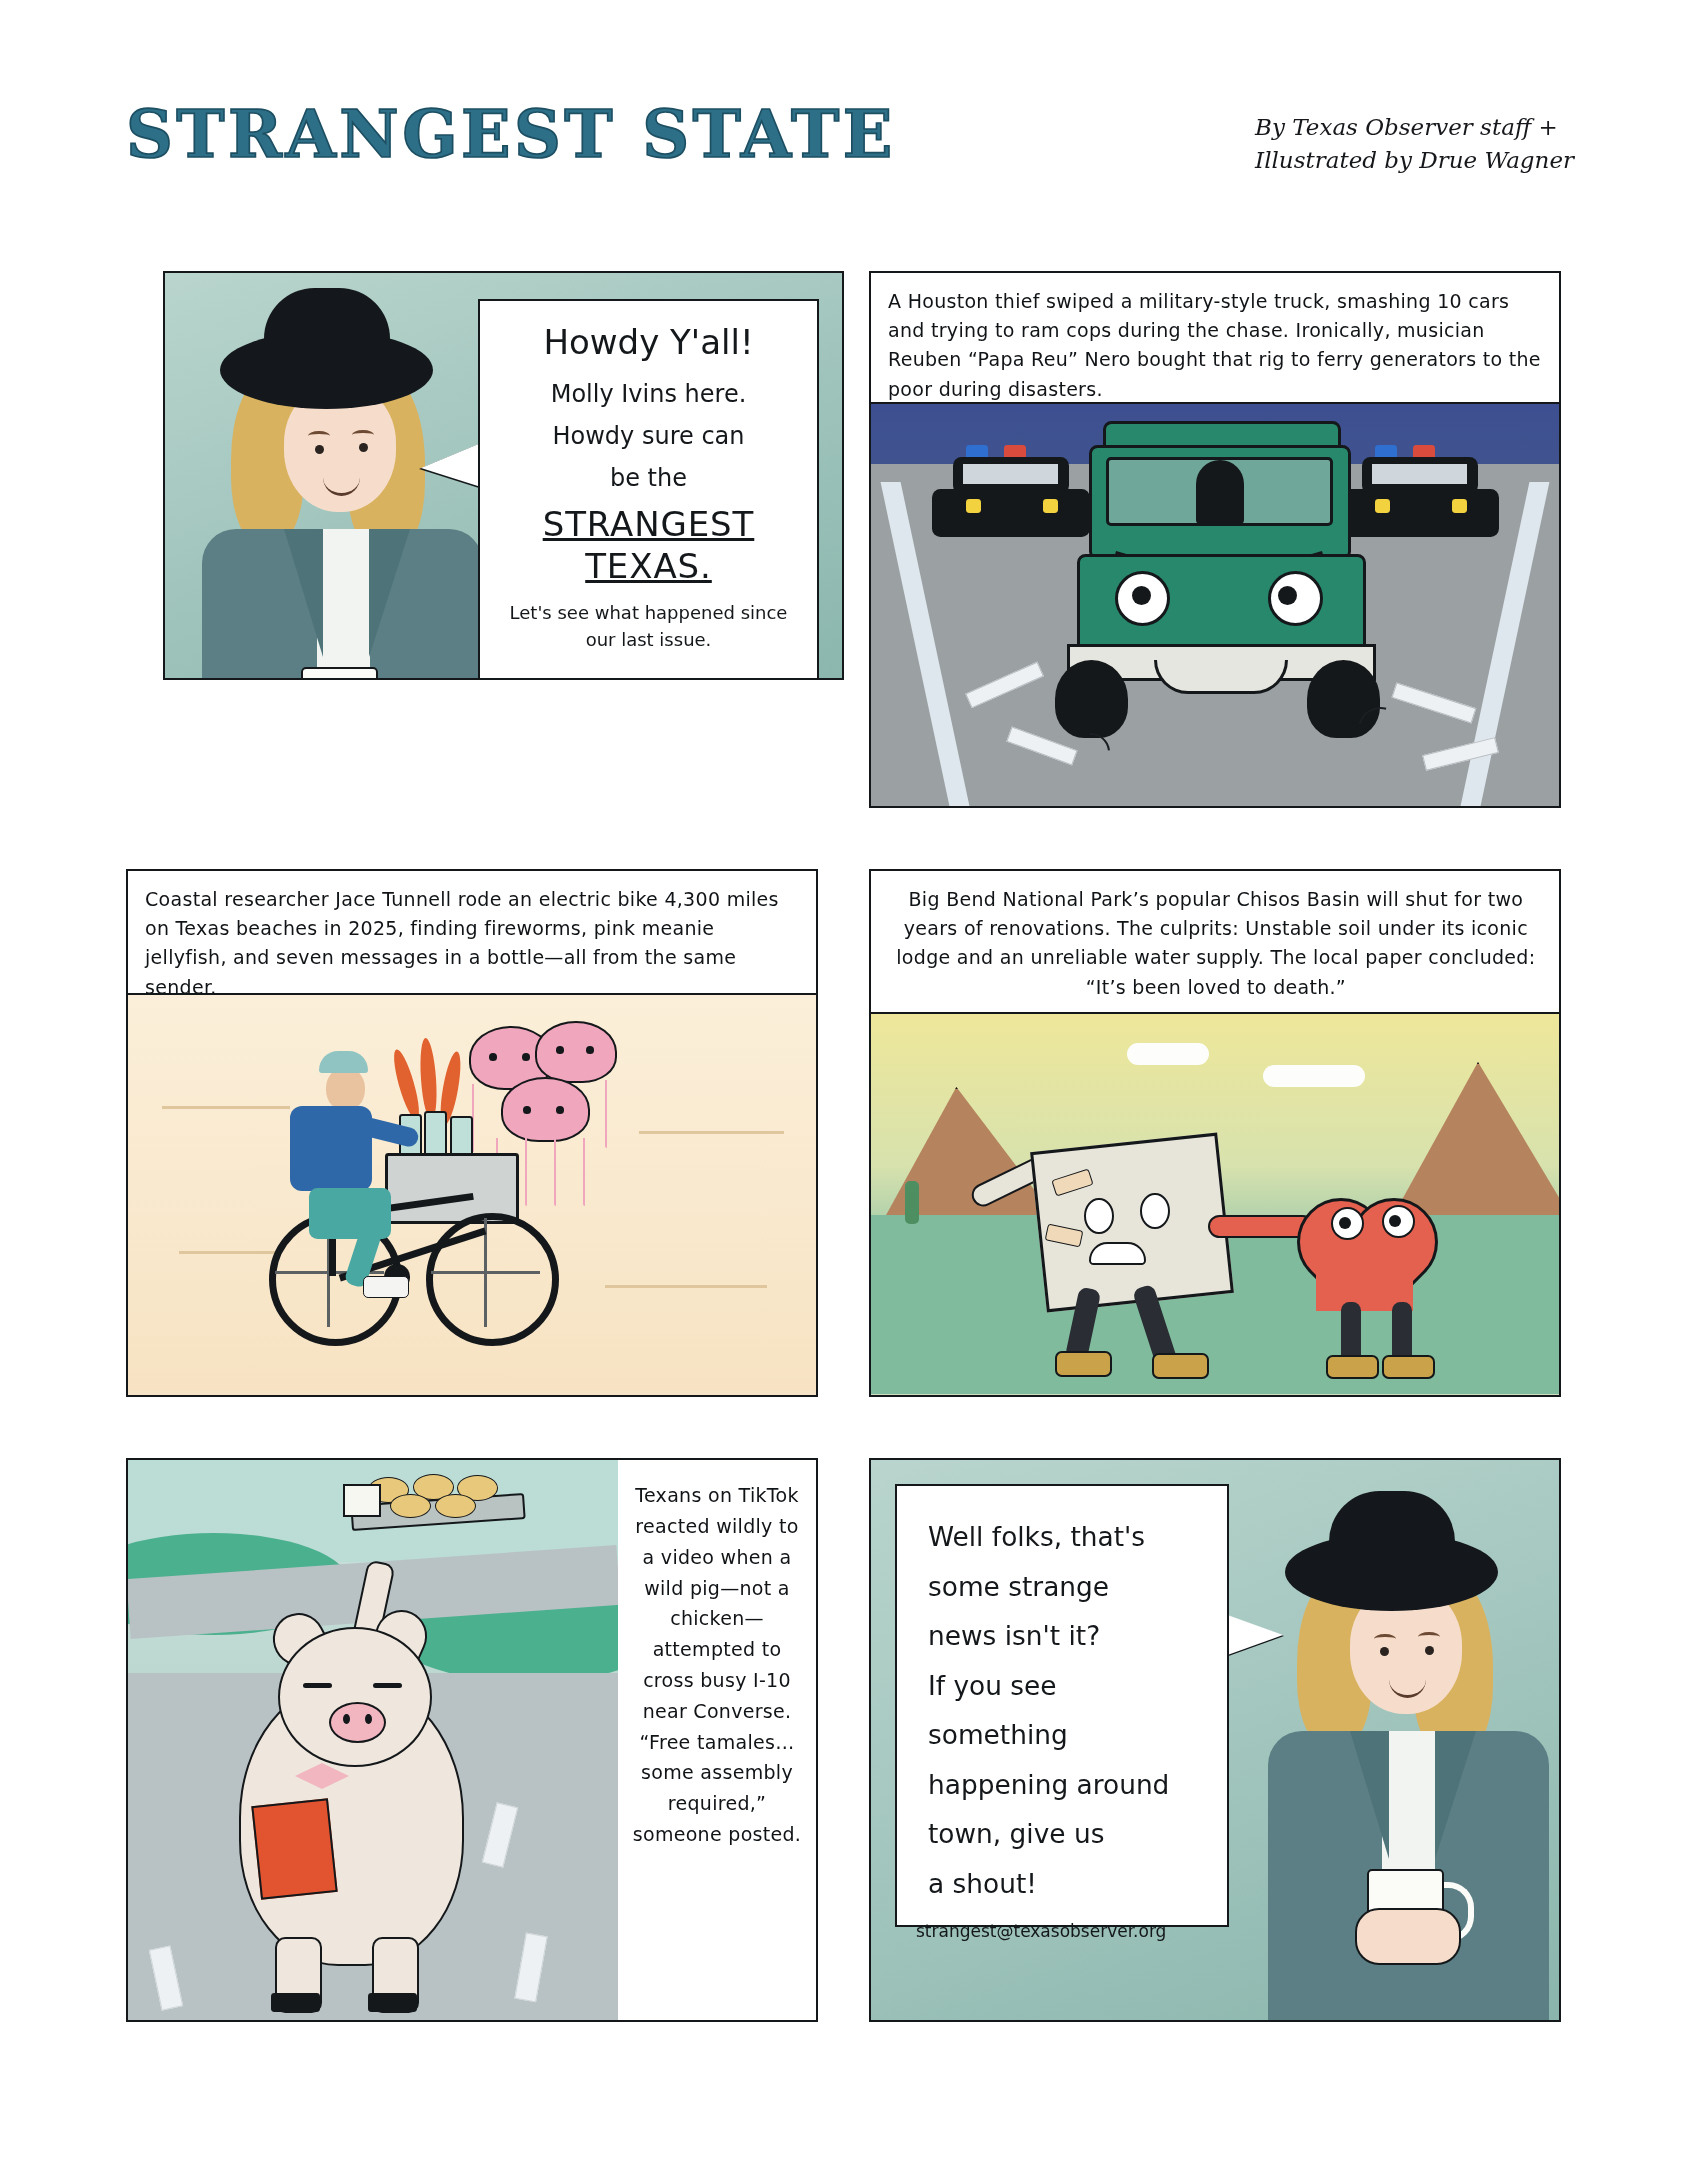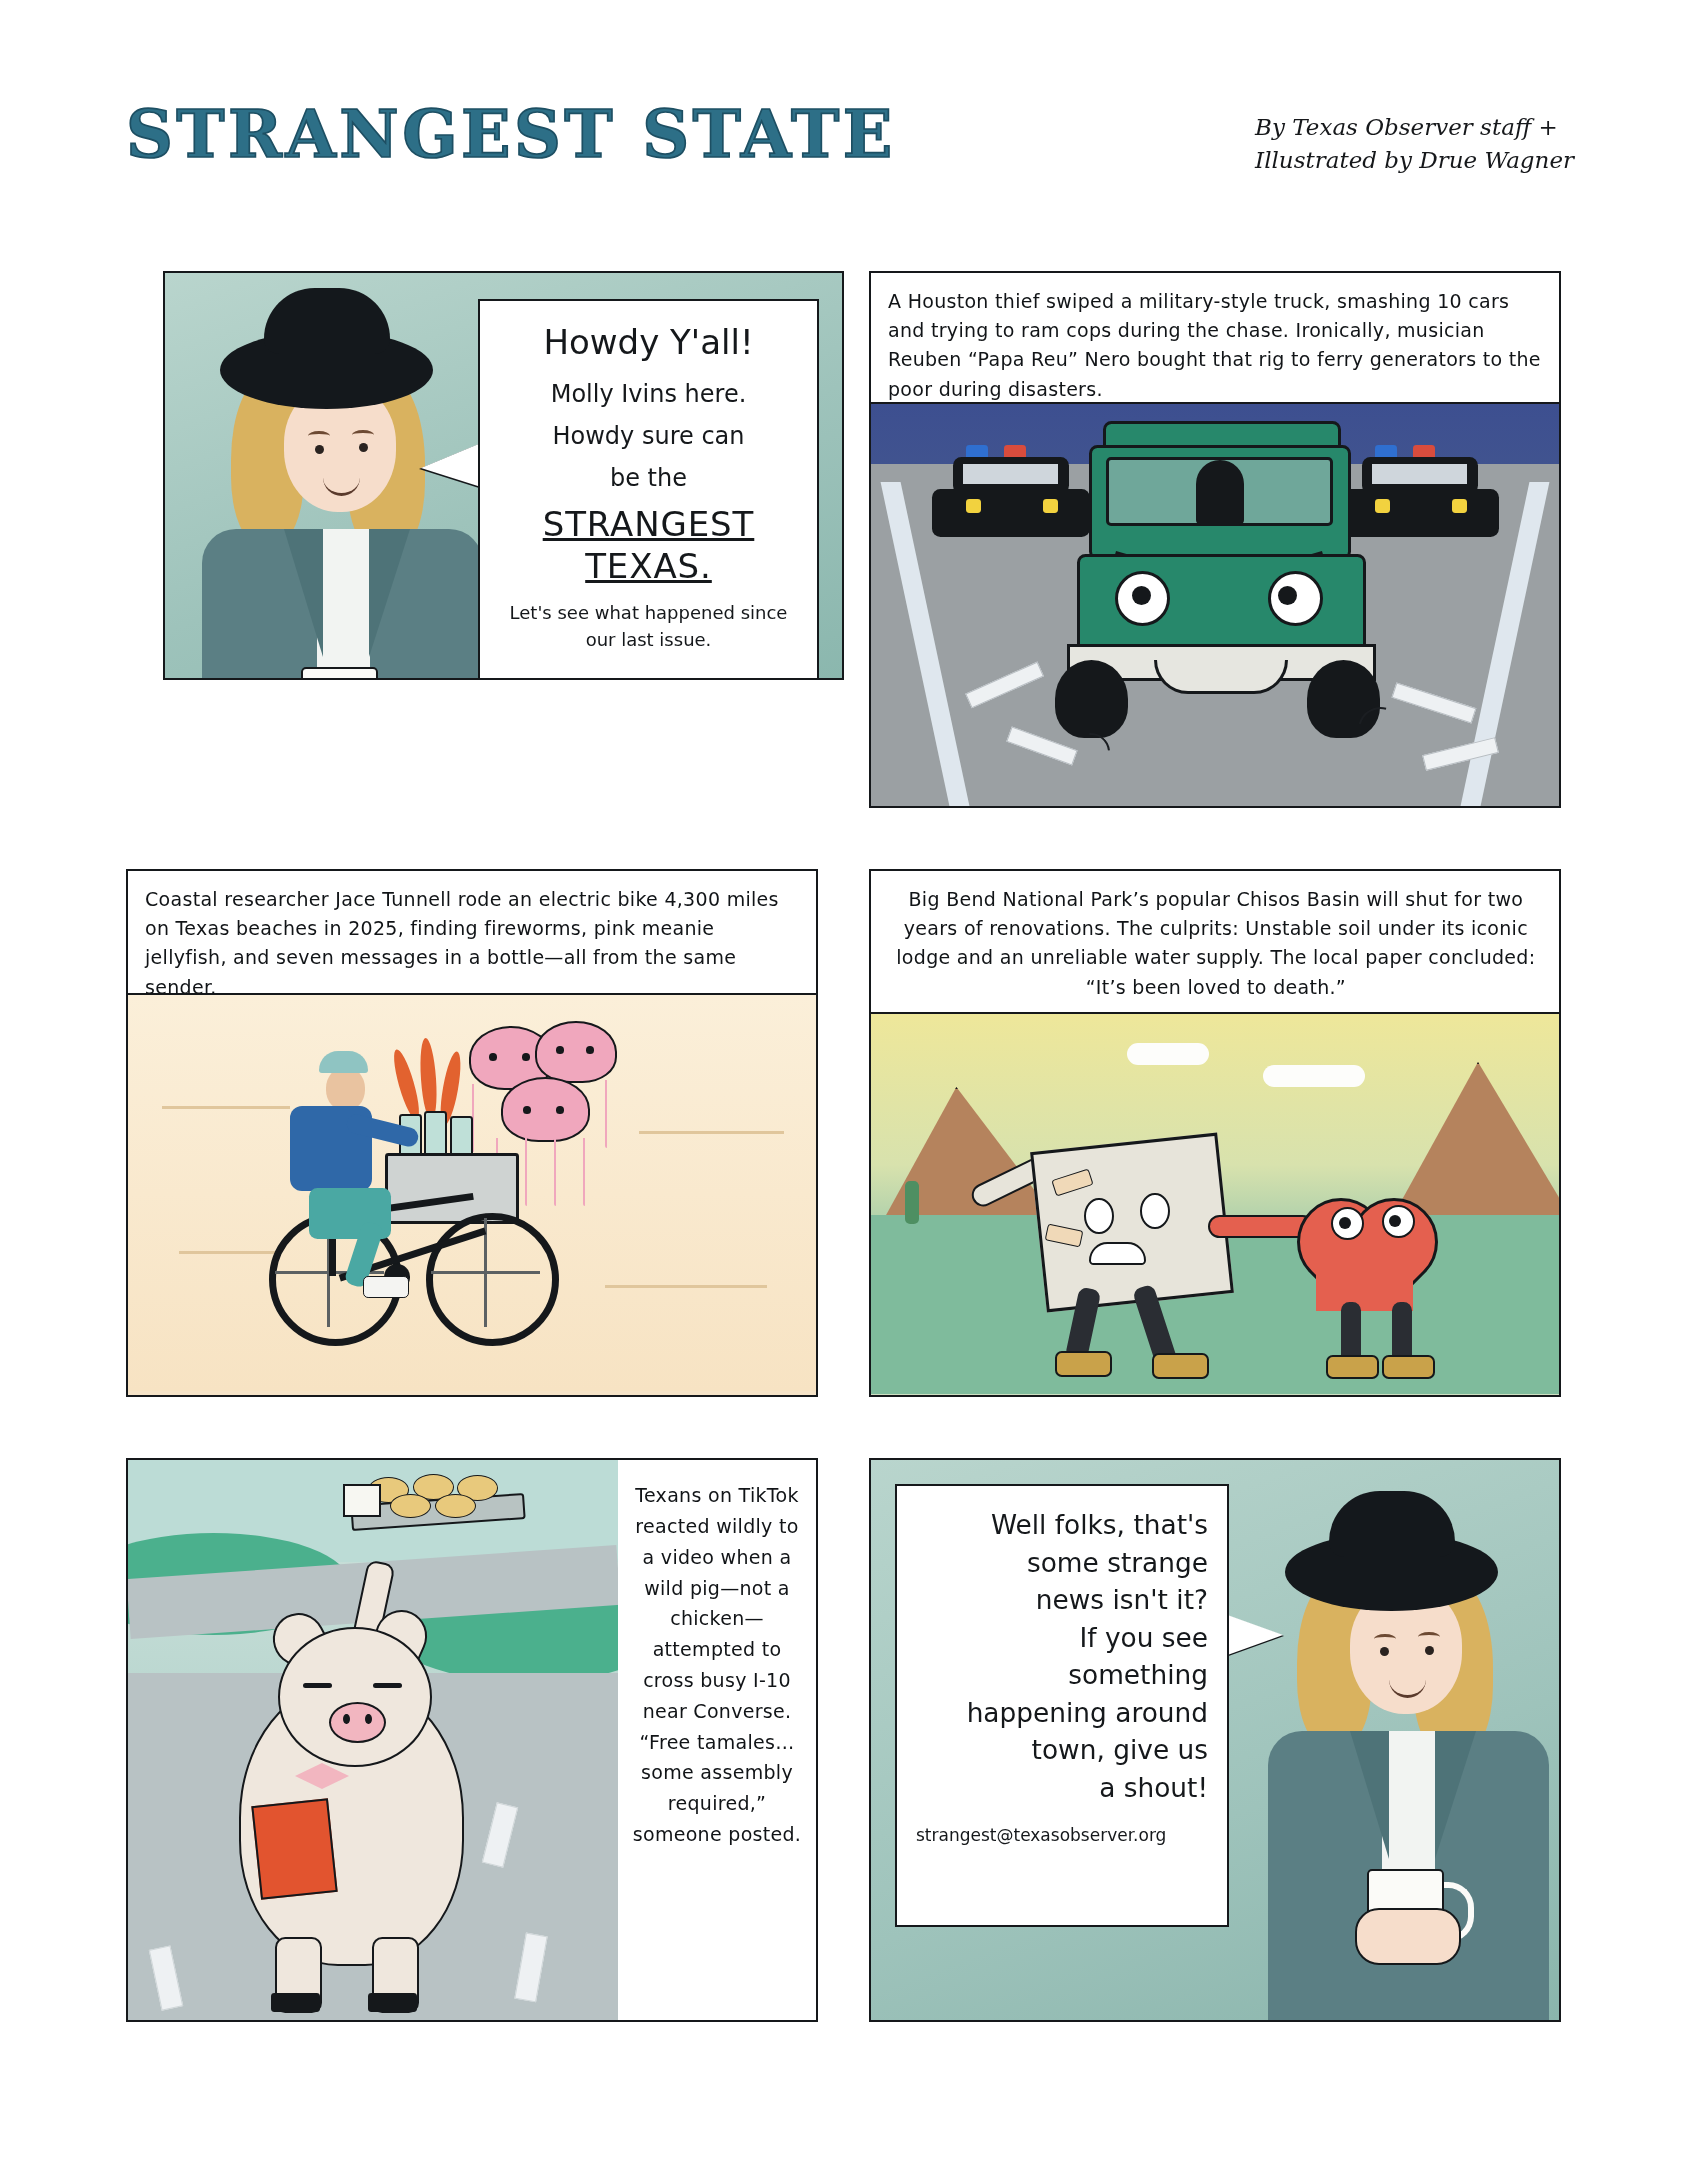--- a/index.html
+++ b/index.html
@@ -238,21 +238,21 @@
   .pig-leg{position:absolute;background:#efe7dd;border:2.6px solid #15181b;border-radius:10.2px;}
   .hoof{position:absolute;background:#15181b;border-radius:3.4px;}
   .napkin{position:absolute;background:#e2542f;border:2.6px solid #15181b;}
   .road5{position:absolute;background:#b8c2c4;}
   .grass5{position:absolute;background:#58b08e;border-radius:50%;}
 
   
   #panel6 { left: 869px; top: 1458px; width: 692px; height: 564px; background:#a9c9c2;}
   .p6-bg{position:absolute;inset:0;background:linear-gradient(160deg,#b9d5cd 0%, #9ec3bb 60%, #8ab5ac 100%);}
   #p6-bubble{ left:24px; top:24px; width:334px; height:443px; padding:20.4px 19px;}
-  .hw6 { font-size: 26.4px; line-height: 1.42; text-align:right; margin:0; }
+  .hw6 { font-size: 26.4px; line-height: 1.42; text-align:left; margin:12px; }
   .hw6-email { font-size: 17px; margin-top: 19px; text-align:left;}
   #p6-tail{
     left: 351px; top: 153px;
     border-top: 22px solid transparent;
     border-bottom: 22px solid transparent;
     border-left: 61px solid #fff;
     border-right:none;
     filter: drop-shadow(1.7px 1.7px 0 #15181b);
   }
 </style>

